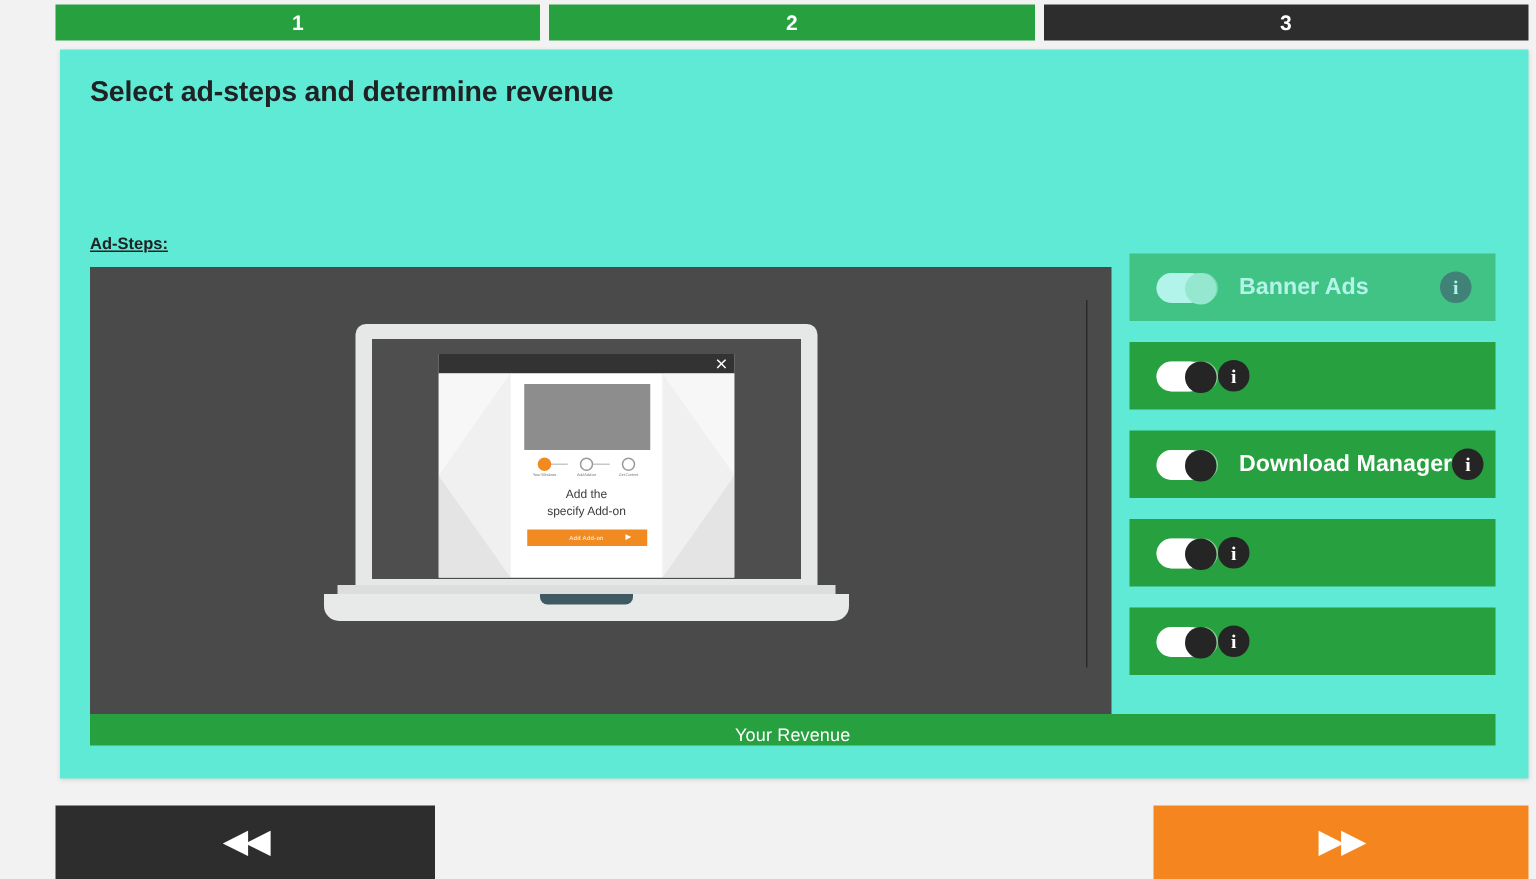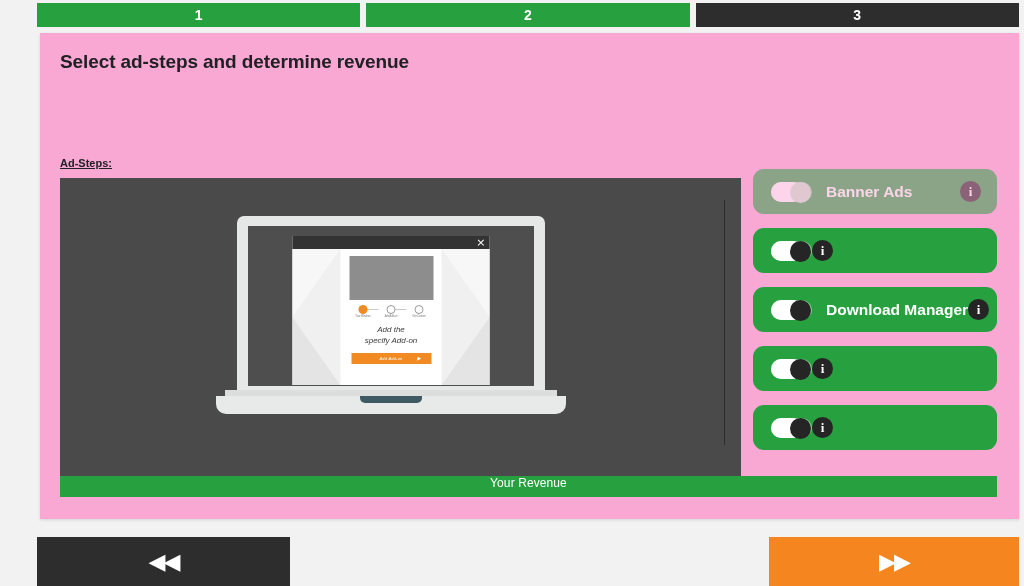--- a/index.html
+++ b/index.html
@@ -40,21 +40,21 @@
   .step.done { background: #27a03f; }
   .step.current { background: #2d2d2d; }
 
   
   .card {
     position: absolute;
     left: 40px;
     top: 33px;
     width: 979px;
     height: 486px;
-    background: #f9a8d4;
+    background: #5eead4;
     box-shadow: 0 1px 3px rgba(0,0,0,.13);
   }
 
   .card-title {
     position: absolute;
     left: 20px;
     top: 18px;
     font-size: 19px;
     font-weight: bold;
     color: #202124;
@@ -210,21 +210,20 @@
   }
   .modal-inner {
     position: absolute;
     left: 48px;
     top: 0;
     width: 101px;
     height: 136px;
     background: #ffffff;
     z-index: 2;
     text-align: center;
-    font-style: italic;
   }
   .modal-media {
     margin: 7px auto 0;
     width: 84px;
     height: 44px;
     background: #8d8d8d;
   }
   .modal-stepper {
     margin: 5px auto 0;
     width: 82px;
@@ -290,42 +289,41 @@
   .revenue-bar {
     position: absolute;
     left: 20px;
     top: 443px;
     width: 937px;
     height: 21px;
     background: #27a03f;
     color: #ffffff;
     font-size: 12px;
     display: flex;
-    align-items: flex-start;
+    align-items: flex-end;
     justify-content: center;
     letter-spacing: .1px;
   }
 
   
   .toggle-list {
     position: absolute;
     left: 713px;
     top: 136px;
     width: 244px;
   }
   .toggle-row {
     height: 45px;
     background: #27a03f;
     margin-bottom: 14px;
     display: flex;
     align-items: center;
     padding: 0 16px 0 18px;
     box-sizing: border-box;
     position: relative;
-    border-radius: 11px;
   }
   .toggle-row.disabled { opacity: .52; }
   .switch {
     width: 41px;
     height: 20px;
     border-radius: 11px;
     background: rgba(255,255,255,.45);
     position: relative;
     flex: 0 0 auto;
   }

